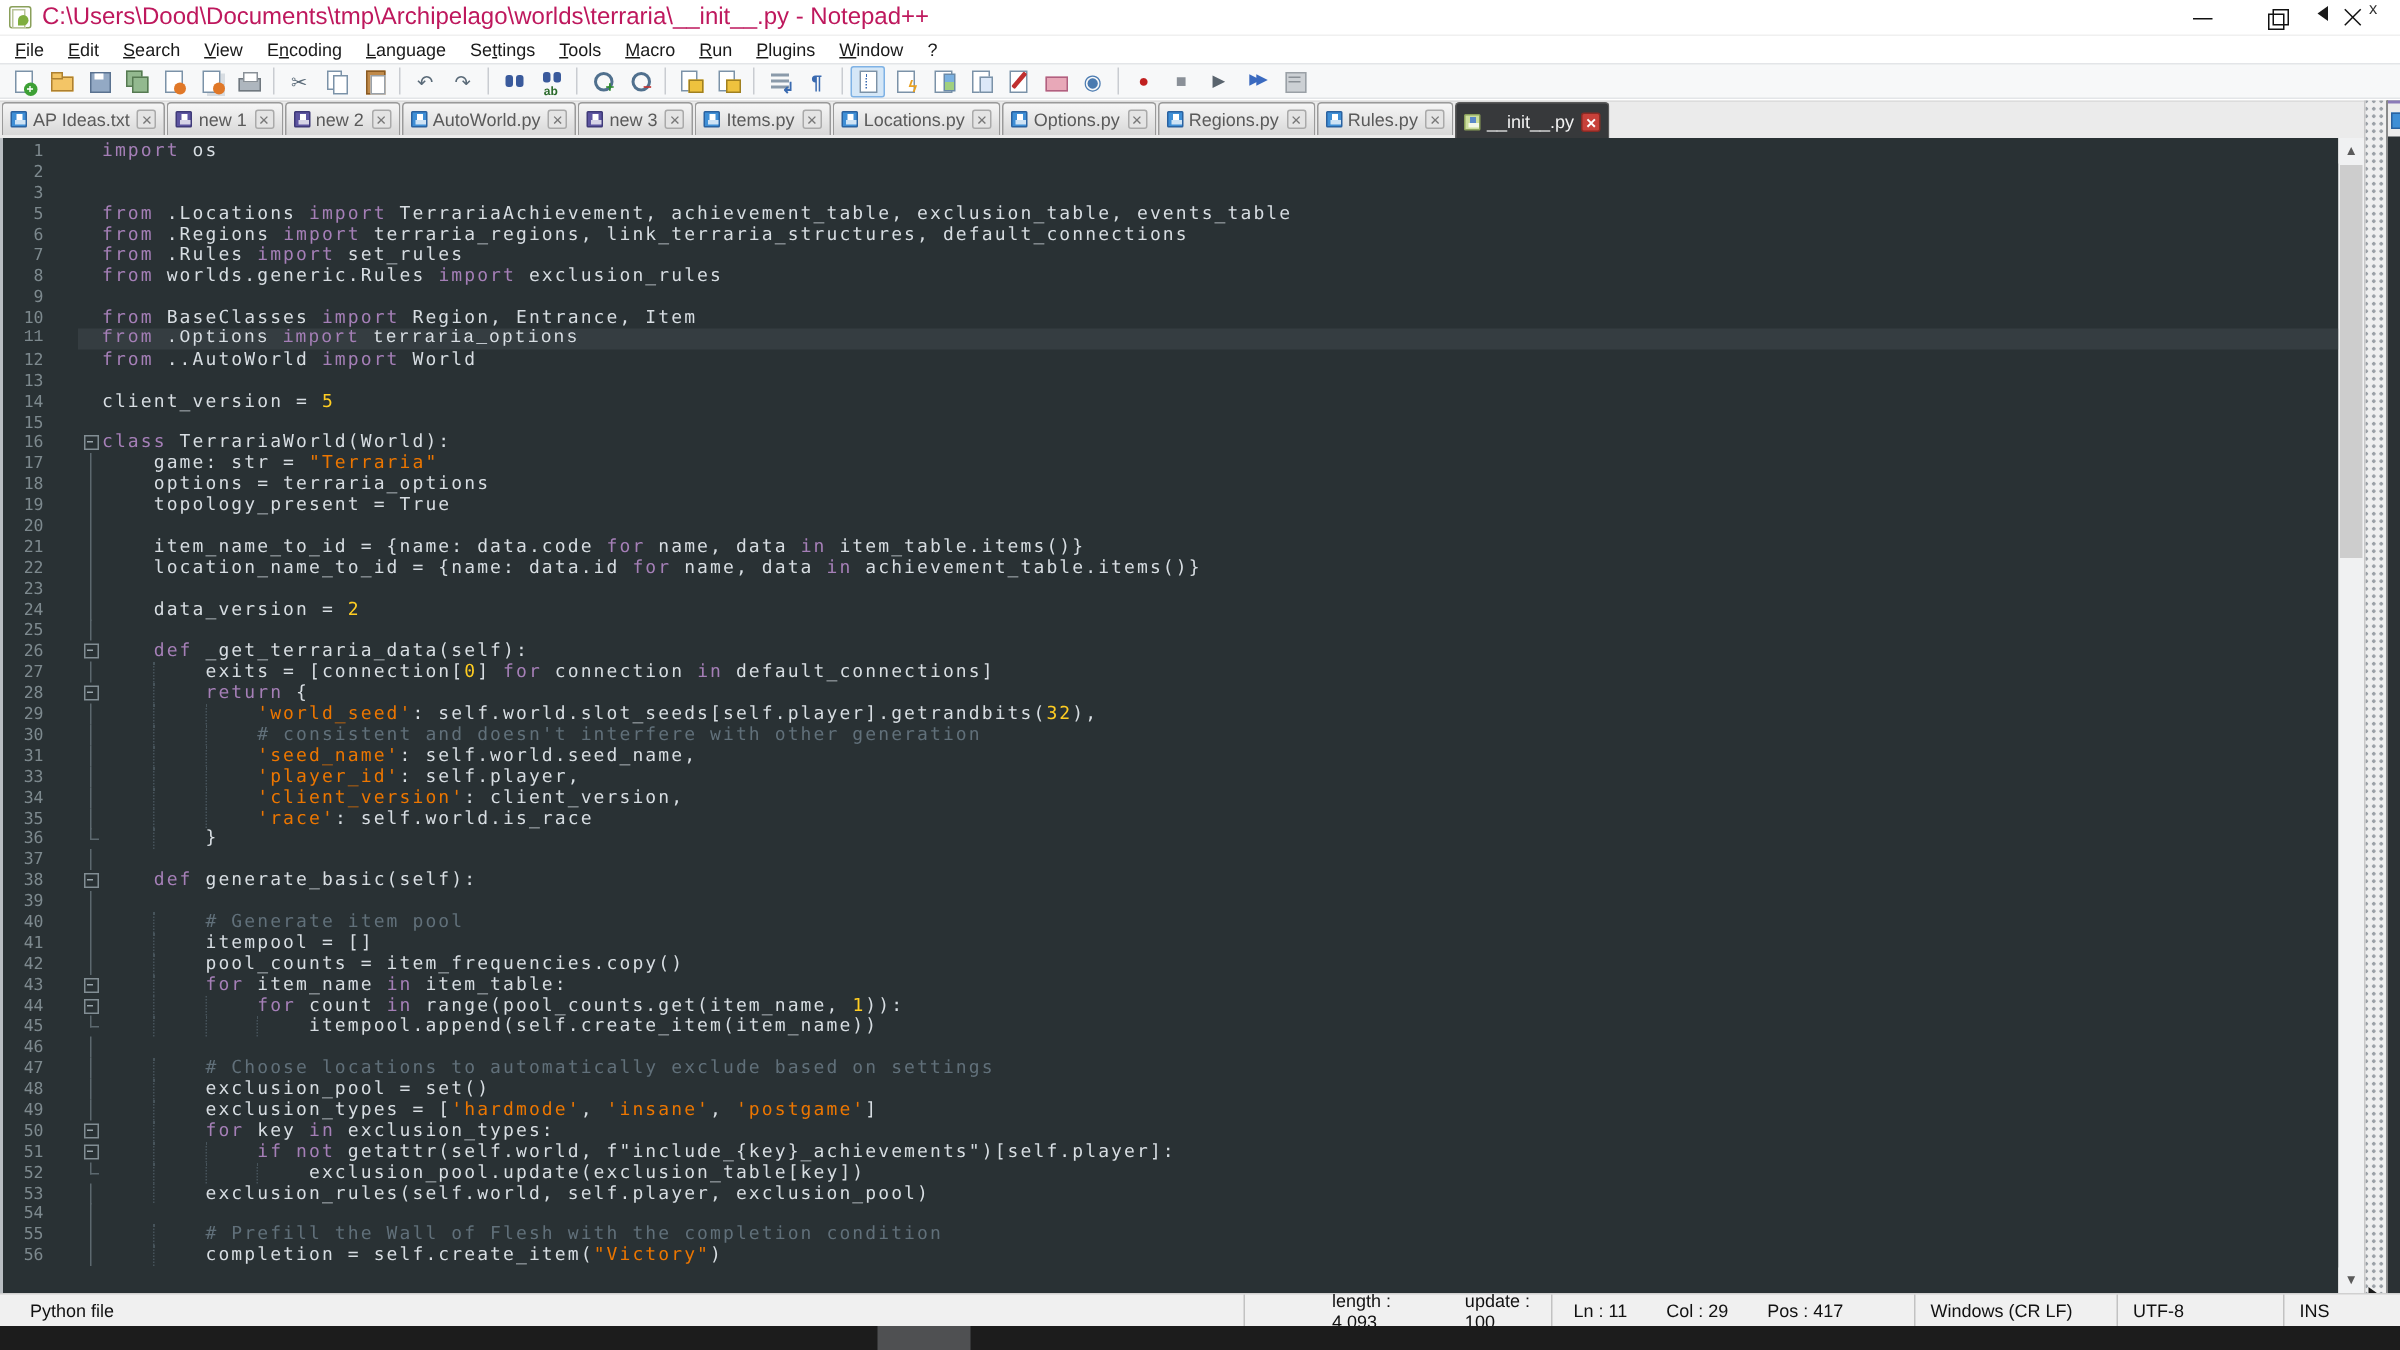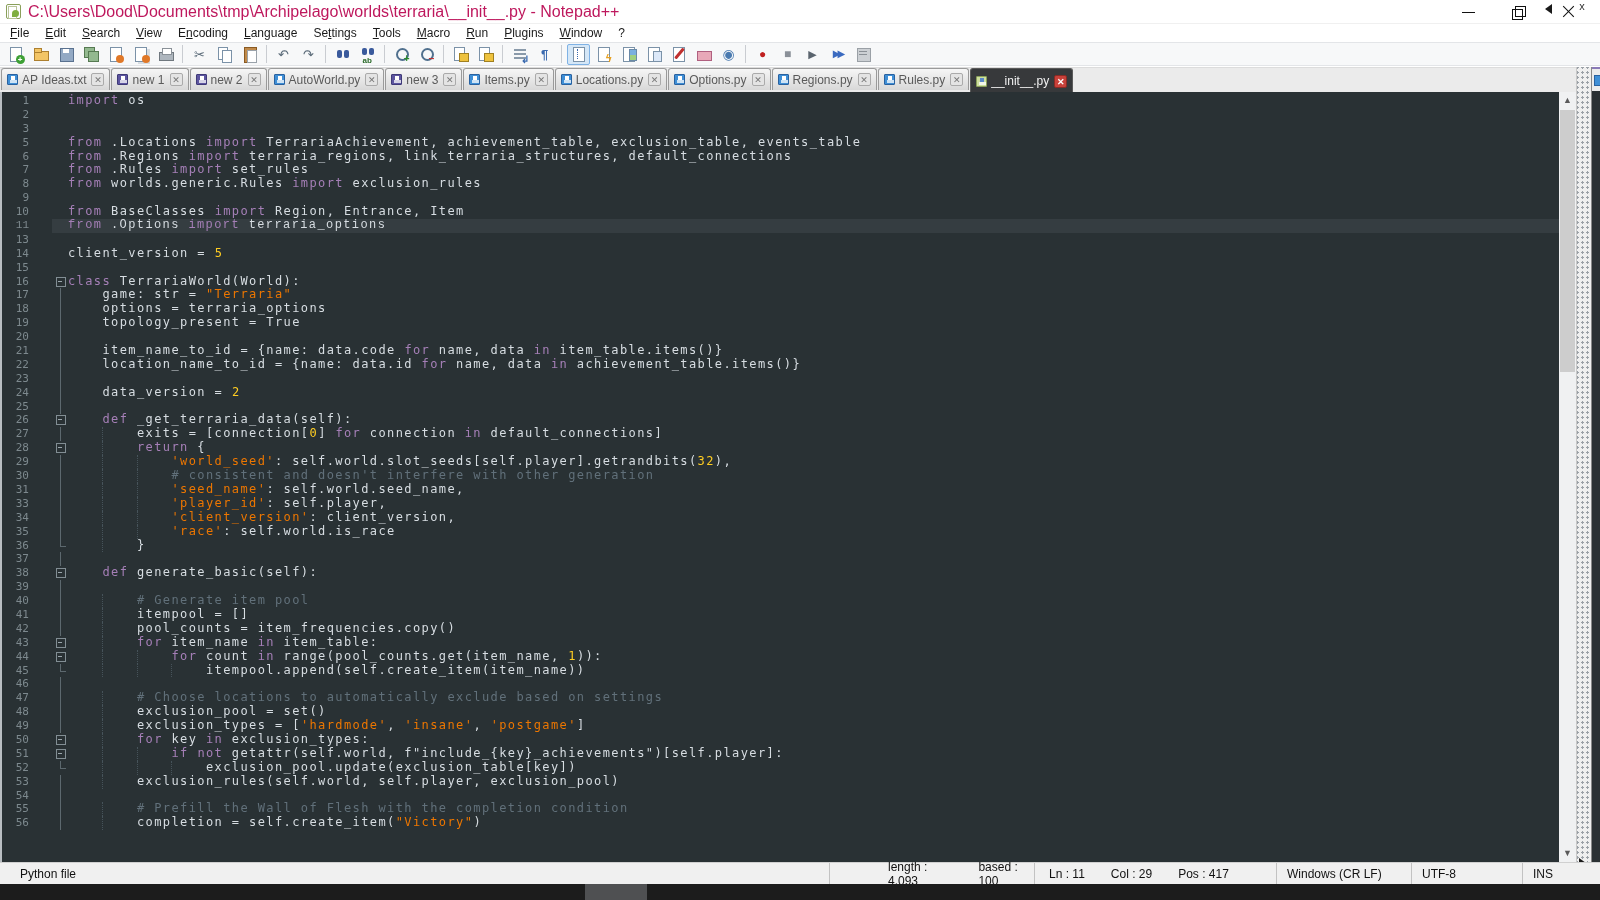--- a/index.html
+++ b/index.html
@@ -363,20 +363,21 @@
         <div class="line"><span class="ln">1</span><span class="fold "></span><span class="codetext"><span class="seg-k">import</span><span class="seg-d"> os</span></span></div>
         <div class="line"><span class="ln">2</span><span class="fold "></span><span class="codetext"></span></div>
         <div class="line"><span class="ln">3</span><span class="fold "></span><span class="codetext"></span></div>
         <div class="line"><span class="ln">5</span><span class="fold "></span><span class="codetext"><span class="seg-k">from</span><span class="seg-d"> .Locations </span><span class="seg-k">import</span><span class="seg-d"> TerrariaAchievement, achievement_table, exclusion_table, events_table</span></span></div>
         <div class="line"><span class="ln">6</span><span class="fold "></span><span class="codetext"><span class="seg-k">from</span><span class="seg-d"> .Regions </span><span class="seg-k">import</span><span class="seg-d"> terraria_regions, link_terraria_structures, default_connections</span></span></div>
         <div class="line"><span class="ln">7</span><span class="fold "></span><span class="codetext"><span class="seg-k">from</span><span class="seg-d"> .Rules </span><span class="seg-k">import</span><span class="seg-d"> set_rules</span></span></div>
         <div class="line"><span class="ln">8</span><span class="fold "></span><span class="codetext"><span class="seg-k">from</span><span class="seg-d"> worlds.generic.Rules </span><span class="seg-k">import</span><span class="seg-d"> exclusion_rules</span></span></div>
         <div class="line"><span class="ln">9</span><span class="fold "></span><span class="codetext"></span></div>
         <div class="line"><span class="ln">10</span><span class="fold "></span><span class="codetext"><span class="seg-k">from</span><span class="seg-d"> BaseClasses </span><span class="seg-k">import</span><span class="seg-d"> Region, Entrance, Item</span></span></div>
         <div class="line cur"><span class="ln">11</span><span class="fold "></span><span class="codetext"><span class="seg-k">from</span><span class="seg-d"> .Options </span><span class="seg-k">import</span><span class="seg-d"> terraria_options</span></span></div>
+        <div class="line"><span class="ln">12</span><span class="fold "></span><span class="codetext"><span class="seg-k">from</span><span class="seg-d"> ..AutoWorld </span><span class="seg-k">import</span><span class="seg-d"> World</span></span></div>
         <div class="line"><span class="ln">13</span><span class="fold "></span><span class="codetext"></span></div>
         <div class="line"><span class="ln">14</span><span class="fold "></span><span class="codetext"><span class="seg-d">client_version = </span><span class="seg-n">5</span></span></div>
         <div class="line"><span class="ln">15</span><span class="fold "></span><span class="codetext"></span></div>
         <div class="line"><span class="ln">16</span><span class="fold f-box"></span><span class="codetext"><span class="seg-k">class</span><span class="seg-d"> TerrariaWorld(World):</span></span></div>
         <div class="line"><span class="ln">17</span><span class="fold f-bar"></span><span class="codetext"><span class="seg-d">    game: str = </span><span class="seg-s">"Terraria"</span></span></div>
         <div class="line"><span class="ln">18</span><span class="fold f-bar"></span><span class="codetext"><span class="seg-d">    options = terraria_options</span></span></div>
         <div class="line"><span class="ln">19</span><span class="fold f-bar"></span><span class="codetext"><span class="seg-d">    topology_present = True</span></span></div>
         <div class="line"><span class="ln">20</span><span class="fold f-bar"></span><span class="codetext"></span></div>
         <div class="line"><span class="ln">21</span><span class="fold f-bar"></span><span class="codetext"><span class="seg-d">    item_name_to_id = {name: data.code </span><span class="seg-k">for</span><span class="seg-d"> name, data </span><span class="seg-k">in</span><span class="seg-d"> item_table.items()}</span></span></div>
         <div class="line"><span class="ln">22</span><span class="fold f-bar"></span><span class="codetext"><span class="seg-d">    location_name_to_id = {name: data.id </span><span class="seg-k">for</span><span class="seg-d"> name, data </span><span class="seg-k">in</span><span class="seg-d"> achievement_table.items()}</span></span></div>
@@ -427,21 +428,21 @@
   <div id="right-sliver">
     <div class="sliver-tab">
       <div class="sliver-floppy"></div>
     </div>
   </div>
 
   <div id="statusbar">
     <div class="st-sec" id="st-doctype">Python file</div>
     <div class="st-sec" id="st-size">
       <span>length : 4,093</span>
-      <span>based : 100</span>
+      <span>update : 100</span>
     </div>
     <div class="st-sec" id="st-cursor">
       <span>Ln : 11</span>
       <span>Col : 29</span>
       <span>Pos : 417</span>
     </div>
     <div class="st-sec" id="st-eol">Windows (CR LF)</div>
     <div class="st-sec" id="st-enc">UTF-8</div>
     <div class="st-sec" id="st-ins">INS</div>
   </div>

